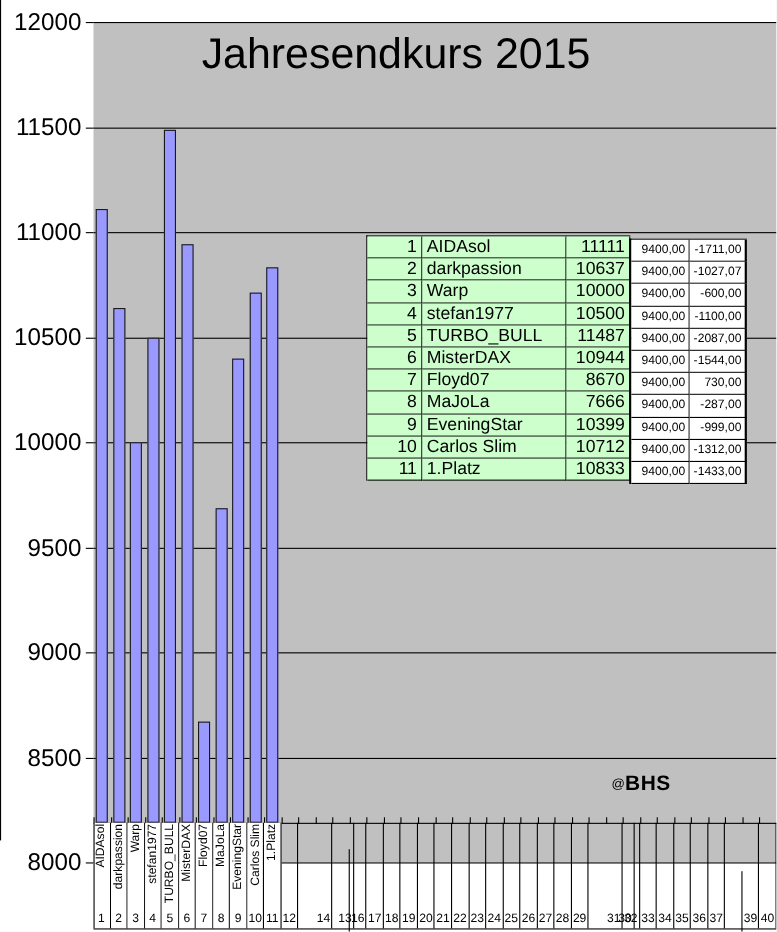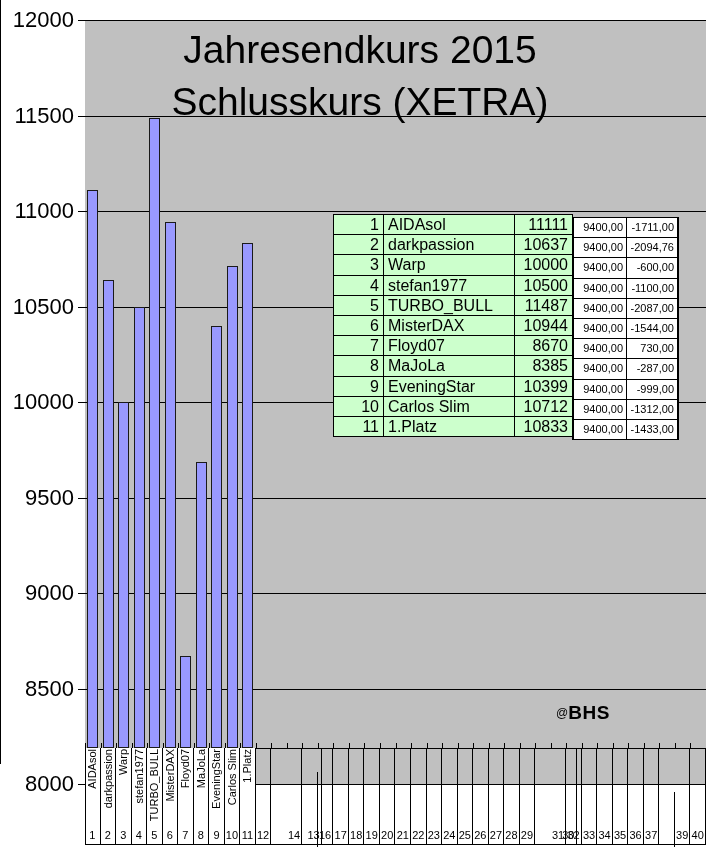--- a/index.html
+++ b/index.html
@@ -257,21 +257,20 @@
         <span class="num">39</span>
       </div>
       <div class="abs xcell" style="left: 690.475px; width: 15.525px;">
         <span class="num">40</span>
       </div>
       <div class="abs axis-bottom"></div>
       <div class="abs axis-left-ext"></div>
     </div>
   <div id="chart-title" class="abs">
       <div>Jahresendkurs 2015</div>
-      <div>Schlusskurs (XETRA)</div>
     </div>
   <div id="green-table" class="abs">
       <div class="trow">
         <div class="tcell c-rank">1</div>
         <div class="tcell c-name">AIDAsol</div>
         <div class="tcell c-value">11111</div>
       </div>
       <div class="trow">
         <div class="tcell c-rank">2</div>
         <div class="tcell c-name">darkpassion</div>
@@ -298,21 +297,21 @@
         <div class="tcell c-value">10944</div>
       </div>
       <div class="trow">
         <div class="tcell c-rank">7</div>
         <div class="tcell c-name">Floyd07</div>
         <div class="tcell c-value">8670</div>
       </div>
       <div class="trow">
         <div class="tcell c-rank">8</div>
         <div class="tcell c-name">MaJoLa</div>
-        <div class="tcell c-value">8385</div>
+        <div class="tcell c-value">7666</div>
       </div>
       <div class="trow">
         <div class="tcell c-rank">9</div>
         <div class="tcell c-name">EveningStar</div>
         <div class="tcell c-value">10399</div>
       </div>
       <div class="trow">
         <div class="tcell c-rank">10</div>
         <div class="tcell c-name">Carlos Slim</div>
         <div class="tcell c-value">10712</div>
@@ -323,21 +322,21 @@
         <div class="tcell c-value">10833</div>
       </div>
     </div>
   <div id="white-table" class="abs">
       <div class="trow">
         <div class="tcell c-base">9400,00</div>
         <div class="tcell c-diff">-1711,00</div>
       </div>
       <div class="trow">
         <div class="tcell c-base">9400,00</div>
-        <div class="tcell c-diff">-2094,76</div>
+        <div class="tcell c-diff">-1027,07</div>
       </div>
       <div class="trow">
         <div class="tcell c-base">9400,00</div>
         <div class="tcell c-diff">-600,00</div>
       </div>
       <div class="trow">
         <div class="tcell c-base">9400,00</div>
         <div class="tcell c-diff">-1100,00</div>
       </div>
       <div class="trow">

